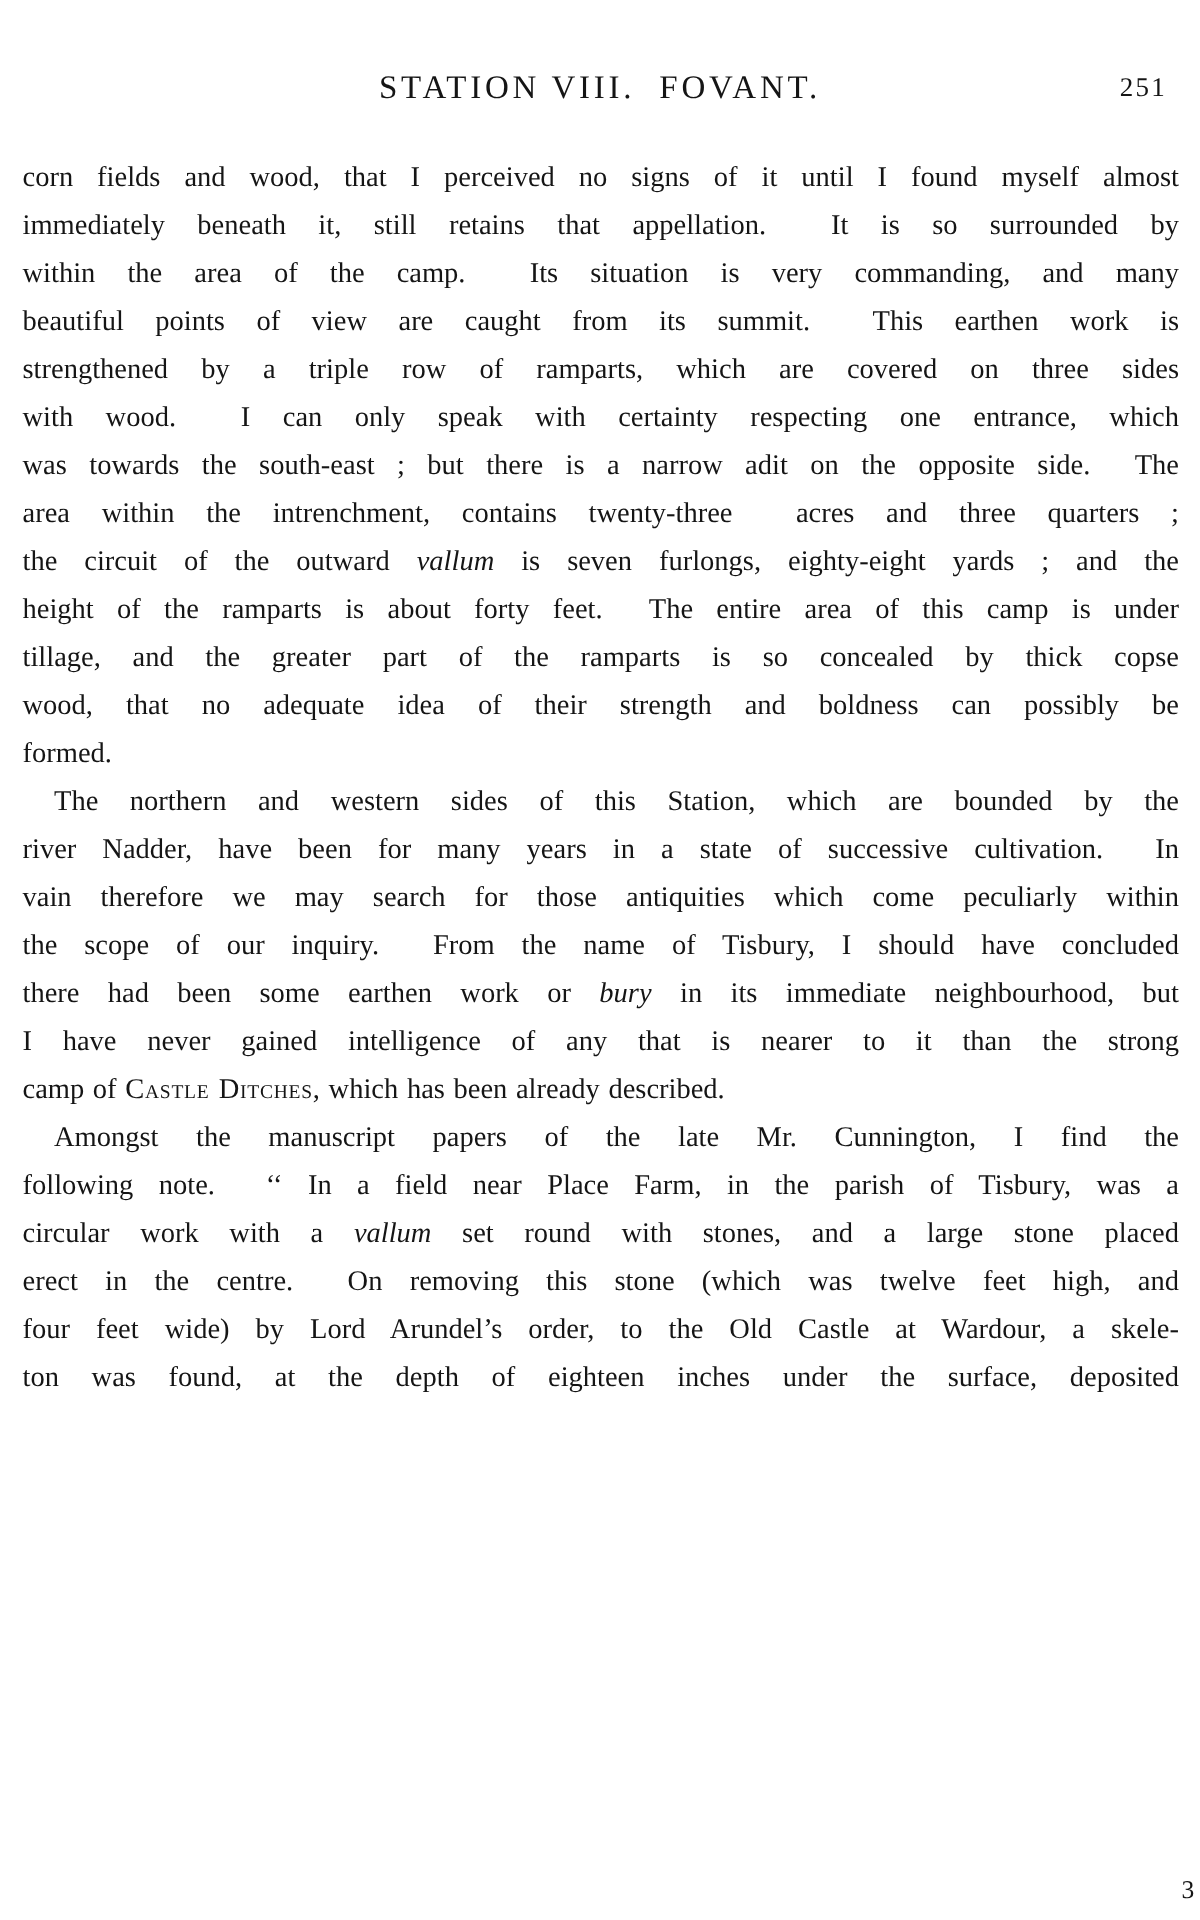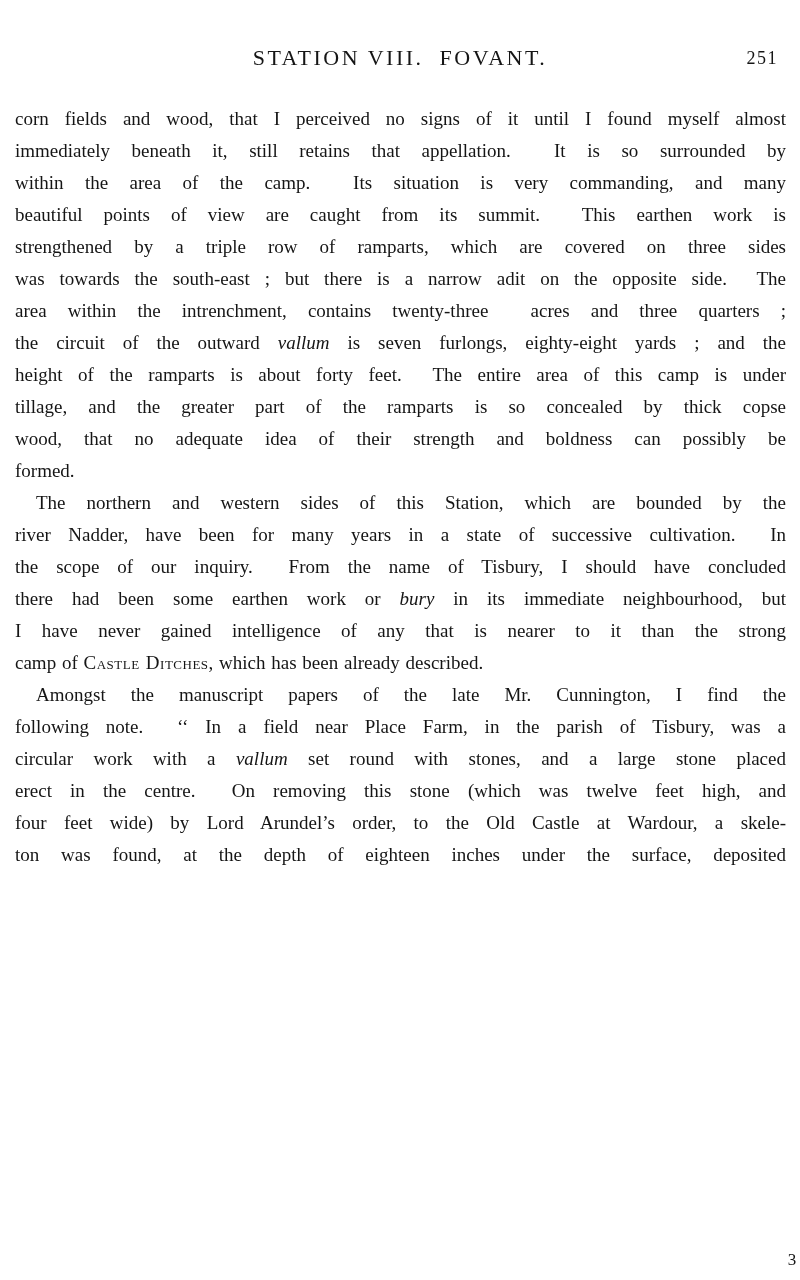--- a/index.html
+++ b/index.html
@@ -79,29 +79,31 @@
     <div class="running-head">STATION VIII.&nbsp; FOVANT.</div>
     <div class="page-number">251</div>
   </div>
 
   <div class="body-text">
       <div class="line"><span class="seg-n">corn fields and wood, that I perceived no signs of it until I found myself almost</span></div>
       <div class="line"><span class="seg-n">immediately beneath it, still retains that appellation.&nbsp; It is so surrounded by</span></div>
       <div class="line"><span class="seg-n">within the area of the camp.&nbsp; Its situation is very commanding, and many</span></div>
       <div class="line"><span class="seg-n">beautiful points of view are caught from its summit.&nbsp; This earthen work is</span></div>
       <div class="line"><span class="seg-n">strengthened by a triple row of ramparts, which are covered on three sides</span></div>
+      <div class="line"><span class="seg-n">with wood.&nbsp; I can only speak with certainty respecting one entrance, which</span></div>
       <div class="line"><span class="seg-n">was towards the south-east ; but there is a narrow adit on the opposite side.&nbsp; The</span></div>
       <div class="line"><span class="seg-n">area within the intrenchment, contains twenty-three&nbsp; acres and three quarters ;</span></div>
       <div class="line"><span class="seg-n">the circuit of the outward </span><span class="seg-i">vallum</span><span class="seg-n"> is seven furlongs, eighty-eight yards ; and the</span></div>
       <div class="line"><span class="seg-n">height of the ramparts is about forty feet.&nbsp; The entire area of this camp is under</span></div>
       <div class="line"><span class="seg-n">tillage, and the greater part of the ramparts is so concealed by thick copse</span></div>
       <div class="line"><span class="seg-n">wood, that no adequate idea of their strength and boldness can possibly be</span></div>
       <div class="line last"><span class="seg-n">formed.</span></div>
       <div class="line indent"><span class="seg-n">The northern and western sides of this Station, which are bounded by the</span></div>
       <div class="line"><span class="seg-n">river Nadder, have been for many years in a state of successive cultivation.&nbsp; In</span></div>
+      <div class="line"><span class="seg-n">vain therefore we may search for those antiquities which come peculiarly within</span></div>
       <div class="line"><span class="seg-n">the scope of our inquiry.&nbsp; From the name of Tisbury, I should have concluded</span></div>
       <div class="line"><span class="seg-n">there had been some earthen work or </span><span class="seg-i">bury</span><span class="seg-n"> in its immediate neighbourhood, but</span></div>
       <div class="line"><span class="seg-n">I have never gained intelligence of any that is nearer to it than the strong</span></div>
       <div class="line last"><span class="seg-n">camp of </span><span class="seg-sc">Castle Ditches</span><span class="seg-n">, which has been already described.</span></div>
       <div class="line indent"><span class="seg-n">Amongst the manuscript papers of the late Mr. Cunnington, I find the</span></div>
       <div class="line"><span class="seg-n">following note.&nbsp; ‘‘ In a field near Place Farm, in the parish of Tisbury, was a</span></div>
       <div class="line"><span class="seg-n">circular work with a </span><span class="seg-i">vallum</span><span class="seg-n"> set round with stones, and a large stone placed</span></div>
       <div class="line"><span class="seg-n">erect in the centre.&nbsp; On removing this stone (which was twelve feet high, and</span></div>
       <div class="line"><span class="seg-n">four feet wide) by Lord Arundel’s order, to the Old Castle at Wardour, a skele-</span></div>
       <div class="line"><span class="seg-n">ton was found, at the depth of eighteen inches under the surface, deposited</span></div>

